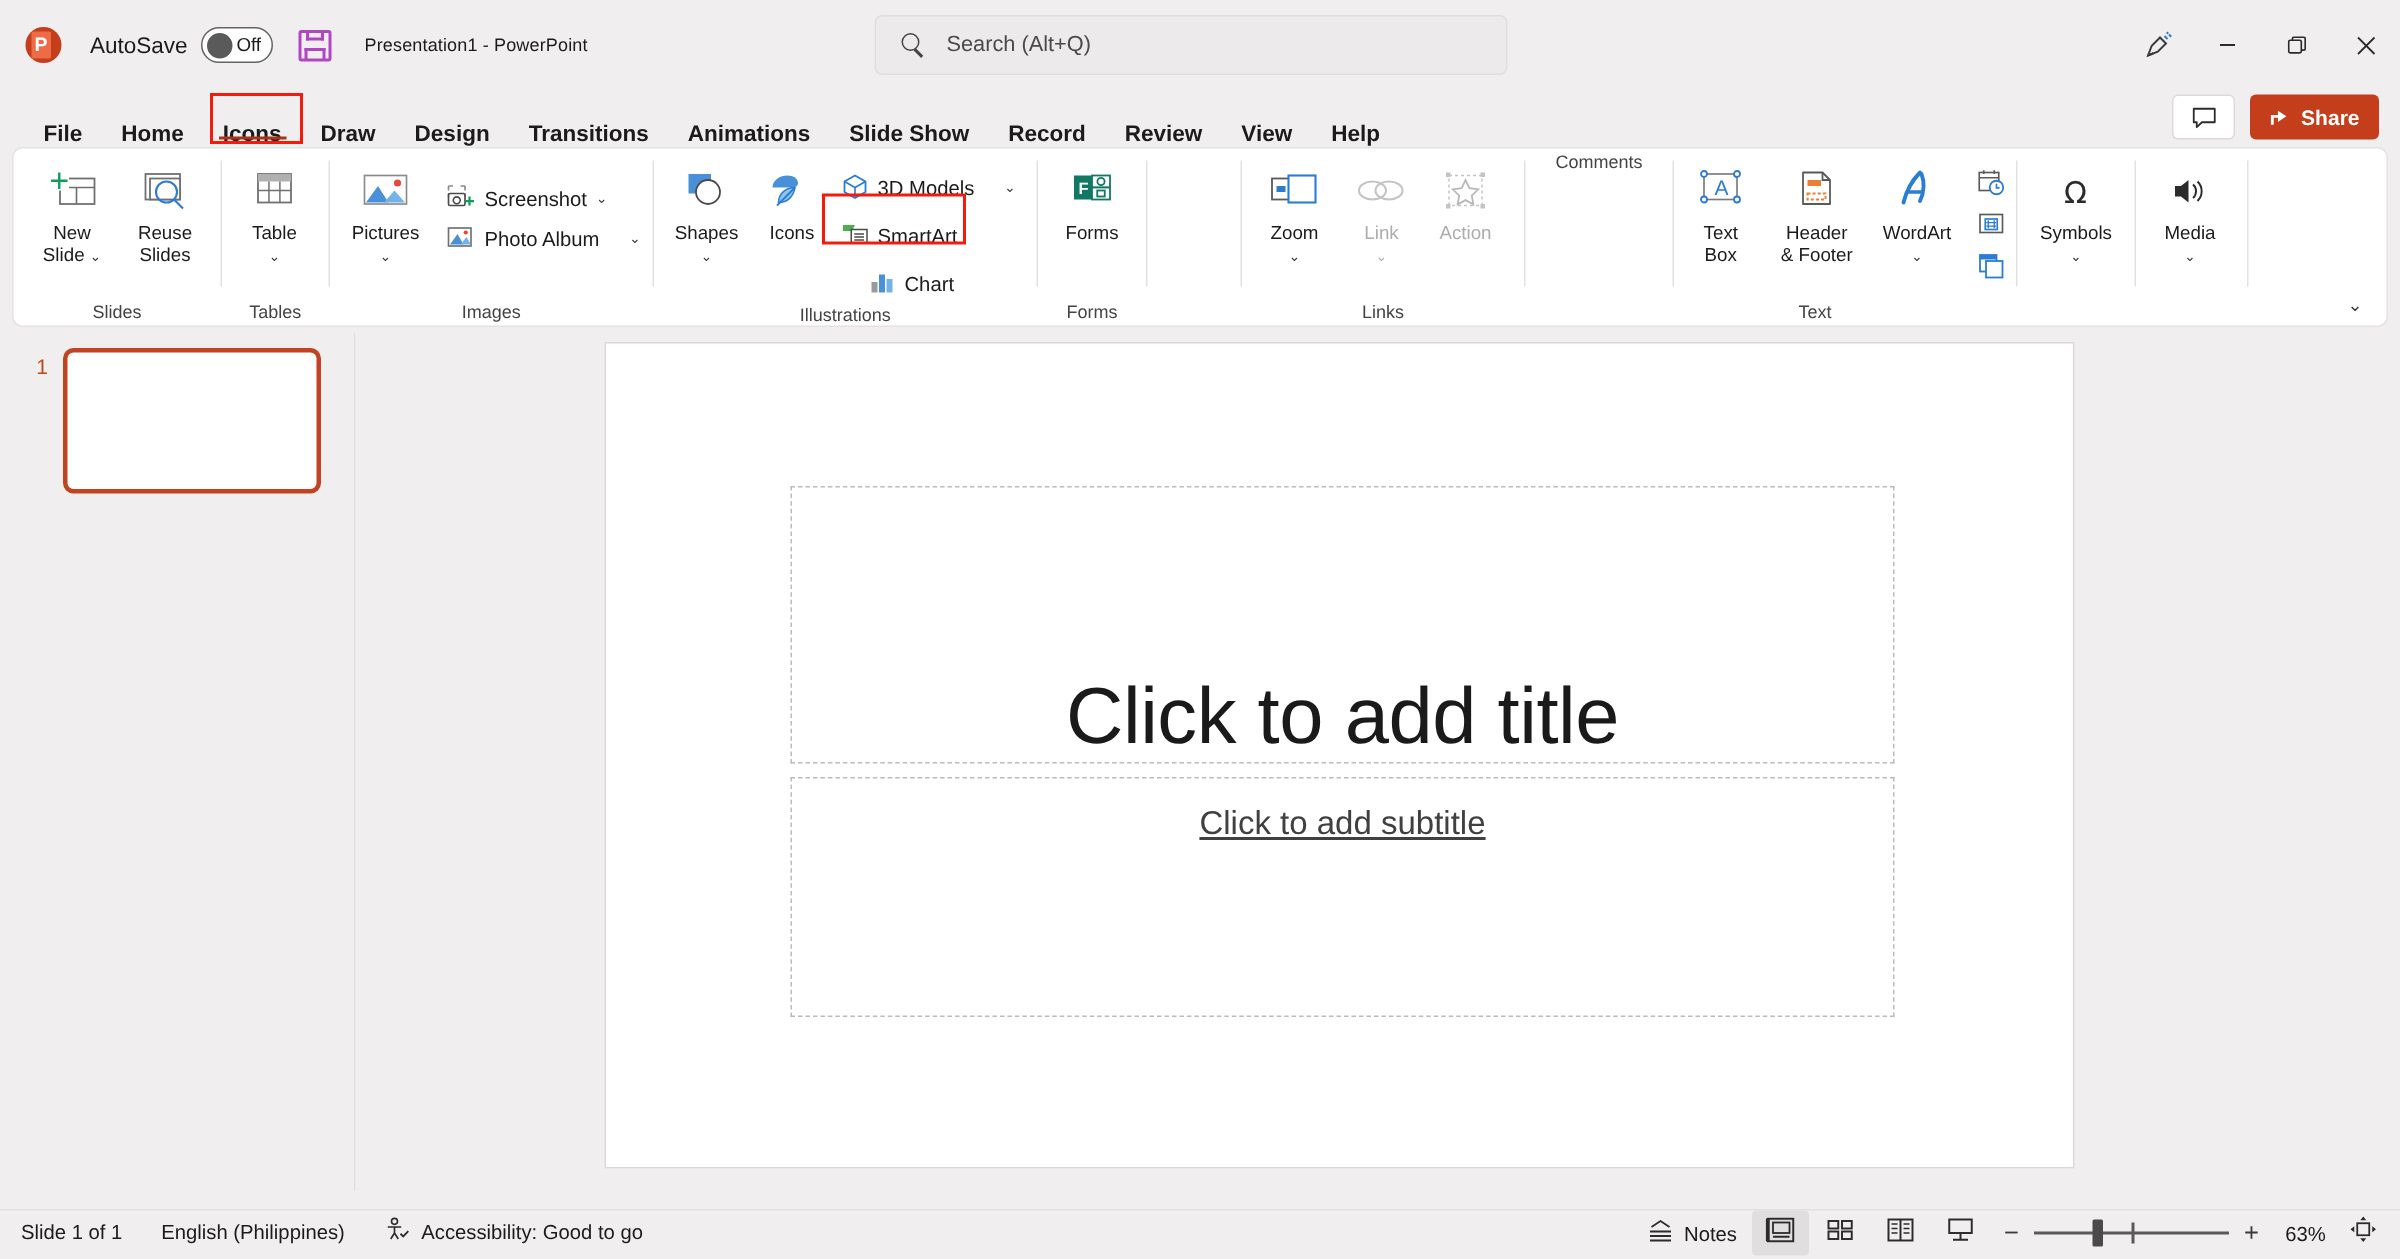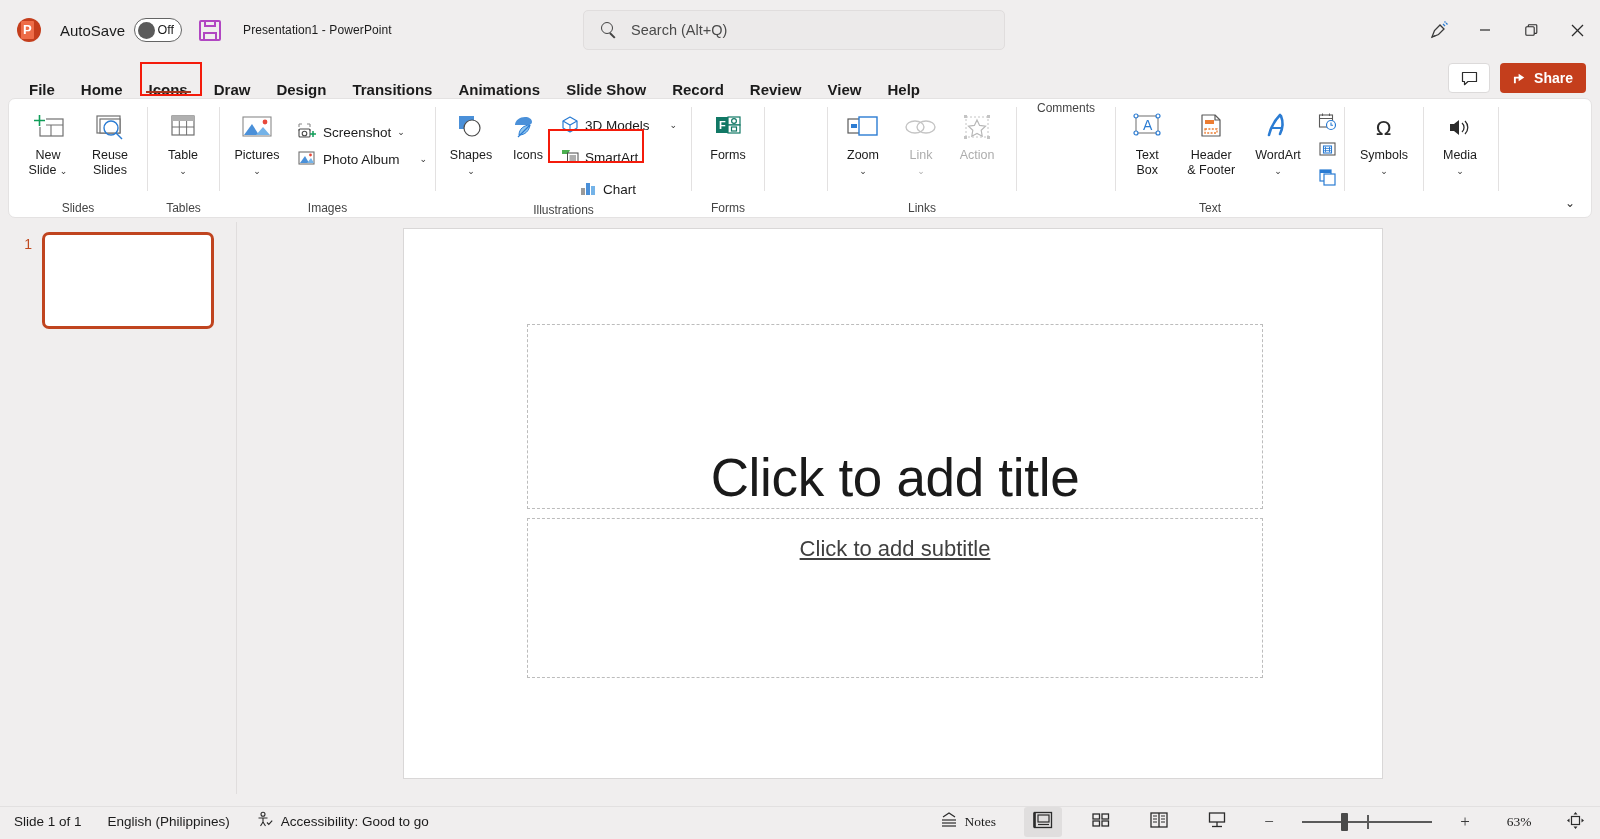--- a/index.html
+++ b/index.html
@@ -188,21 +188,21 @@
   .statusbar {
     position: absolute; left: 0; bottom: 0; width: 1600px; height: 33px;
     background: #f0eeee; border-top: 1px solid #e2e0e0;
     display: flex; align-items: flex-start;
   }
   .sb-item {
     display: flex; align-items: center; gap: 7px; font-size: 13.5px; color: #1b1b1b;
     padding: 4px 8px; border-radius: 3px; white-space: nowrap;
   }
   .sb-left { display: flex; align-items: center; margin-left: 6px; gap: 10px; }
-  .sb-right { display: flex; align-items: center; margin-left: auto; margin-right: 10px; gap: 20px; font-family: Liberation Serif, serif; }
+  .sb-right { display: flex; align-items: center; margin-left: auto; margin-right: 10px; gap: 2px; }
   .viewbtn {
     width: 38px; height: 30px; display: flex; align-items: center; justify-content: center;
     border-radius: 3px;
   }
   .viewbtn.active { background: #e0dede; }
   .zoom-minus, .zoom-plus {
     width: 26px; height: 28px; display: flex; align-items: center; justify-content: center;
     font-size: 17px; color: #3a3a3a;
   }
   .zoom-track {

